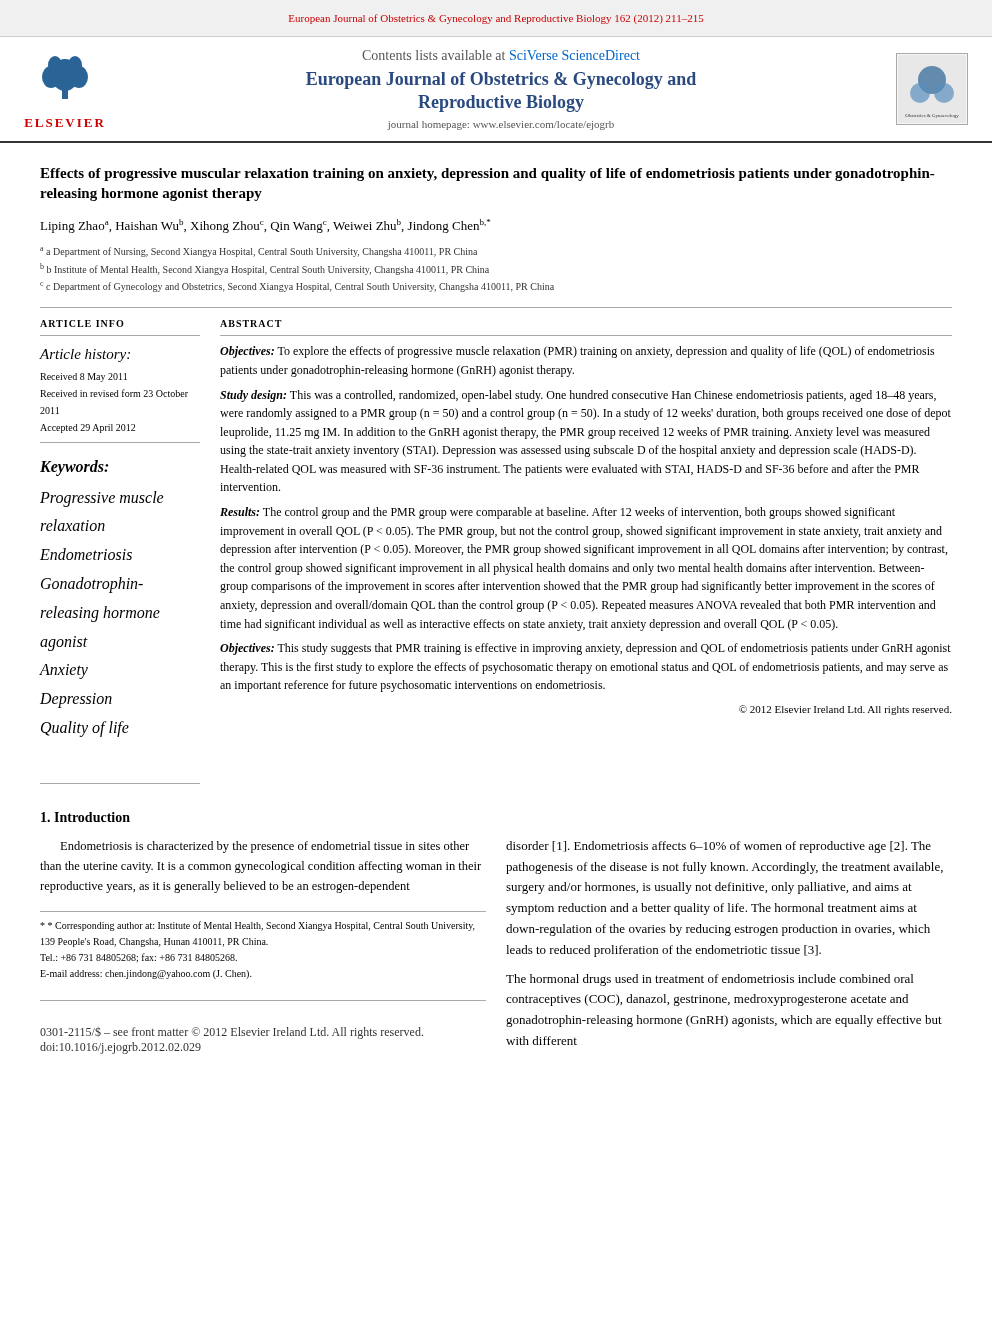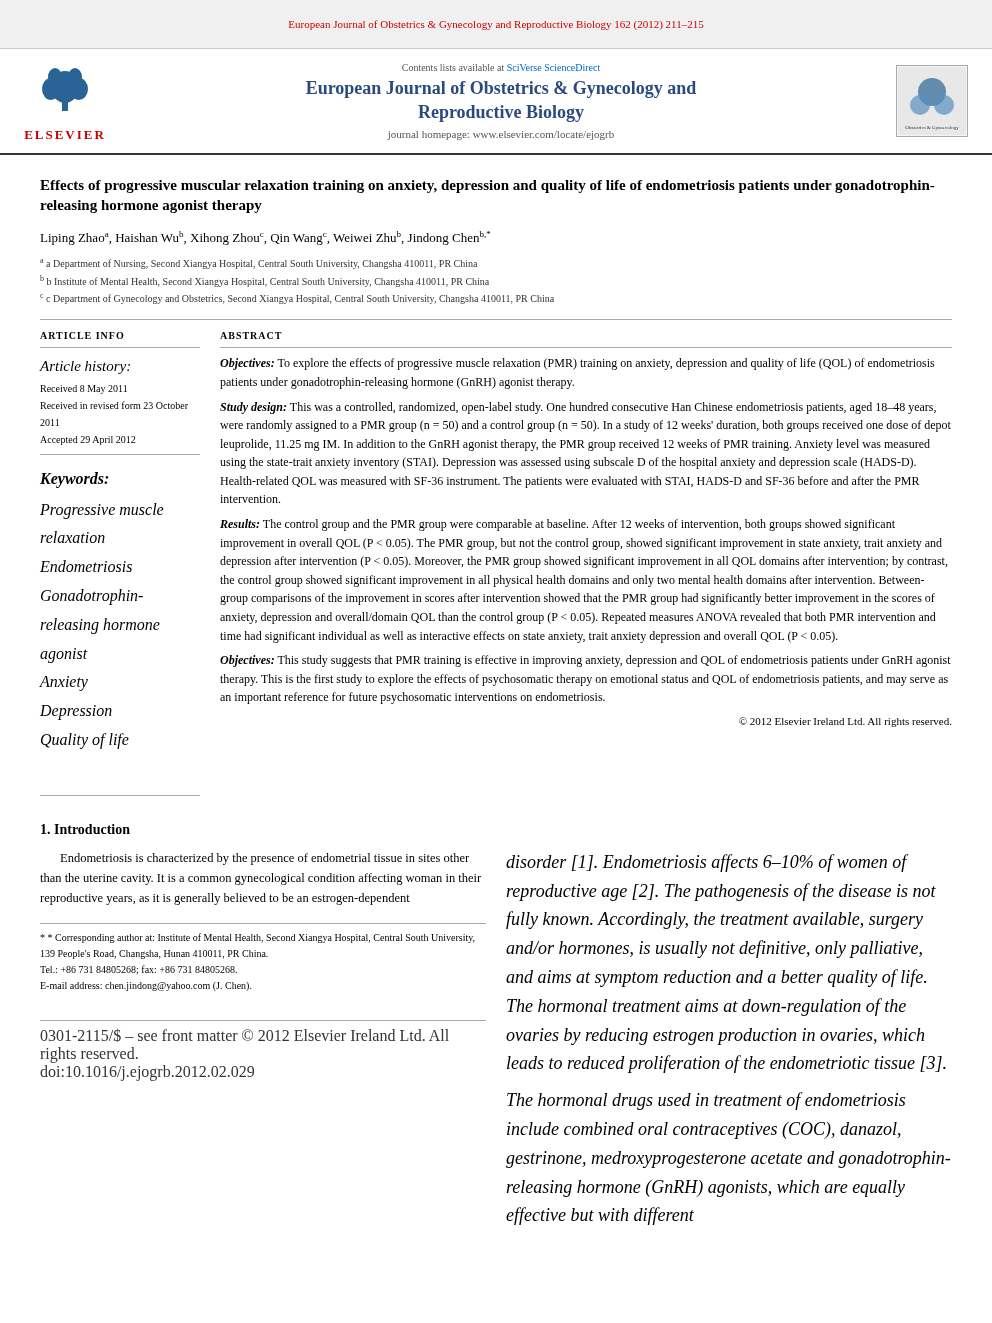--- a/index.html
+++ b/index.html
@@ -8,21 +8,21 @@
       font-size: 13px;
       background: #fff;
       color: #000;
       width: 992px;
       min-height: 1323px;
     }
     .top-bar {
       background: #f0f0f0;
       border-bottom: 1px solid #ccc;
       text-align: center;
-      padding: 18px 0;
+      padding: 12px 0;
       font-size: 11px;
       color: #c00;
     }
     .journal-header {
       display: flex;
       align-items: center;
       border-bottom: 2px solid #333;
       padding: 10px 20px;
       gap: 10px;
     }
@@ -44,21 +44,21 @@
       font-size: 13px;
       font-weight: bold;
       color: #c00;
       letter-spacing: 2px;
     }
     .journal-center {
       flex: 1;
       text-align: center;
     }
     .sciverse-link {
-      font-size: 10px;
+      font-size: 14px;
       color: #555;
       margin-bottom: 4px;
     }
     .sciverse-link a { color: #06c; text-decoration: none; }
     .journal-title-main {
       font-size: 18px;
       font-weight: bold;
       color: #2a4a7f;
       line-height: 1.3;
     }
@@ -167,39 +167,38 @@
     .intro-right {
       flex: 1;
     }
     .intro-para {
       font-size: 12.5px;
       line-height: 1.6;
       text-indent: 20px;
       margin-bottom: 8px;
     }
     .intro-para-no-indent {
-      font-size: 18px;
+      font-size: 13px;
       line-height: 1.6;
       margin-bottom: 8px;
-      font-style: italic;
     }
     .footnote-area {
       border-top: 1px solid #aaa;
       margin-top: 15px;
       padding-top: 6px;
     }
     .footnote-text {
       font-size: 10px;
       line-height: 1.6;
     }
     .bottom-info {
       border-top: 1px solid #aaa;
-      margin-top: 26px;
-      padding-top: 6px;
-      font-size: 16px;
+      margin-top: 18px;
+      padding-top: 24px;
+      font-size: 12px;
       color: #333;
     }
   </style>
 </head>
 <body>
 
 <div class="top-bar">
   <span>European Journal of Obstetrics &amp; Gynecology and Reproductive Biology 162 (2012) 211–215</span>
 </div>
 

